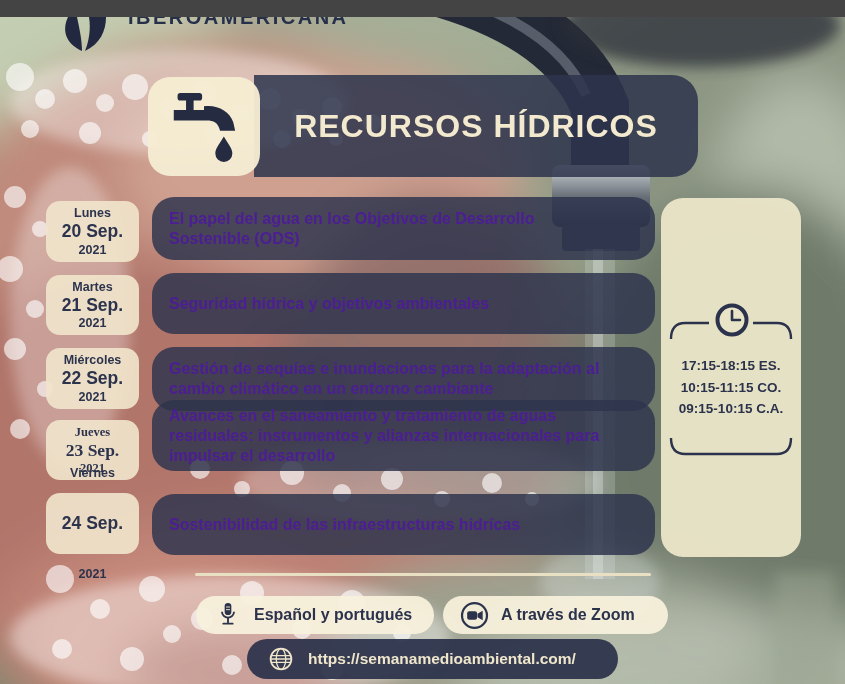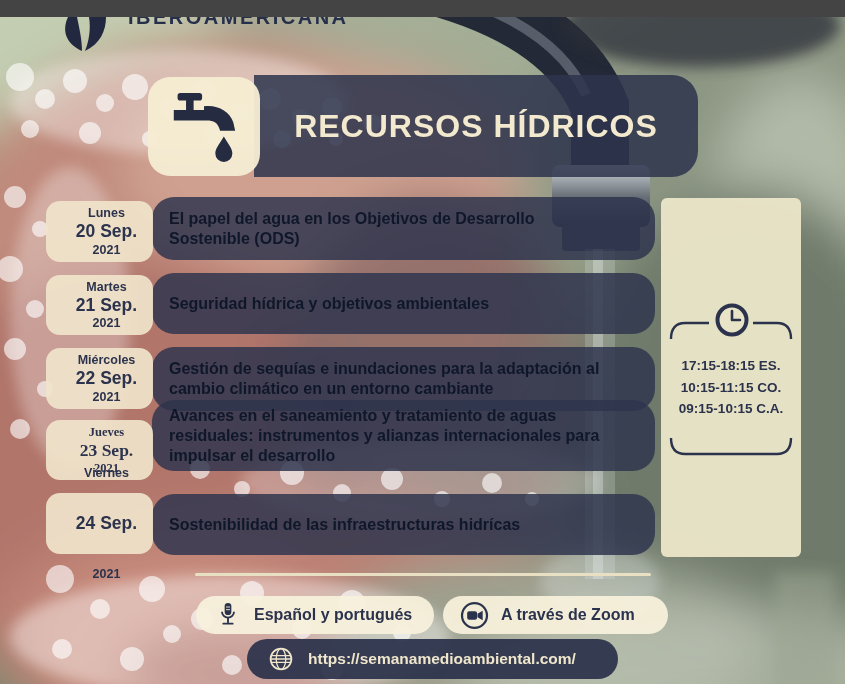--- a/index.html
+++ b/index.html
@@ -32,44 +32,44 @@
   }
   .header-title span{
     color:#f3e9ce;font-size:32px;font-weight:bold;letter-spacing:1px;white-space:nowrap;
   }
 
   
   .badge{
     position:absolute;left:46px;width:93px;
     background:rgba(240,227,202,.93);border-radius:14px;
     display:flex;flex-direction:column;align-items:center;justify-content:center;
-    color:#2c334d;text-align:center;line-height:1.15;z-index:2;padding-left:14px;
+    color:#2c334d;text-align:center;line-height:1.15;z-index:2;
   }
   .badge .day{font-size:12.5px;font-weight:bold;}
   .badge .date{font-size:17.5px;font-weight:bold;margin:1px 0;}
   .badge .year{font-size:12.5px;font-weight:bold;}
   .session{
     position:absolute;left:152px;width:503px;
     background:rgba(46,53,78,.84);border-radius:22px;
     display:flex;align-items:center;z-index:1;
   }
   .session span{
-    color:#0f172a;font-size:16px;font-weight:bold;line-height:1.25;
+    color:#4c1d95;font-size:16px;font-weight:bold;line-height:1.25;
     padding:6px 36px 6px 17px;
   }
   .b1{top:184px;height:61px;} .s1{top:180px;height:63px;}
   .b2{top:258px;height:60px;} .s2{top:256px;height:61px;}
   .b3{top:331px;height:61px;} .s3{top:330px;height:64px;}
   .b4{top:403px;height:60px;font-family:Liberation Serif, serif;} .s4{top:383px;height:71px;}
   .b5{top:476px;height:61px;gap:32px;} .s5{top:477px;height:61px;}
 
   
   .timebox{
     position:absolute;left:661px;top:181px;width:140px;height:359px;
-    background:rgba(233,228,199,.97);border-radius:6px;
+    background:rgba(233,228,199,.97);border-radius:22px;
     display:flex;flex-direction:column;align-items:center;justify-content:center;
     z-index:2;color:#2b324c;
   }
   .clockwrap{position:relative;width:124px;height:40px;margin-top:6px;}
   .clockwrap .bracket-top{position:absolute;left:0;top:16px;}
   .clockwrap .clock{position:absolute;left:44px;top:0;}
   .times{margin-top:14px;text-align:center;}
   .times div{font-size:13.5px;font-weight:bold;line-height:1.6;white-space:nowrap;}
   .bracket-bottom{margin-top:16px;}
 

